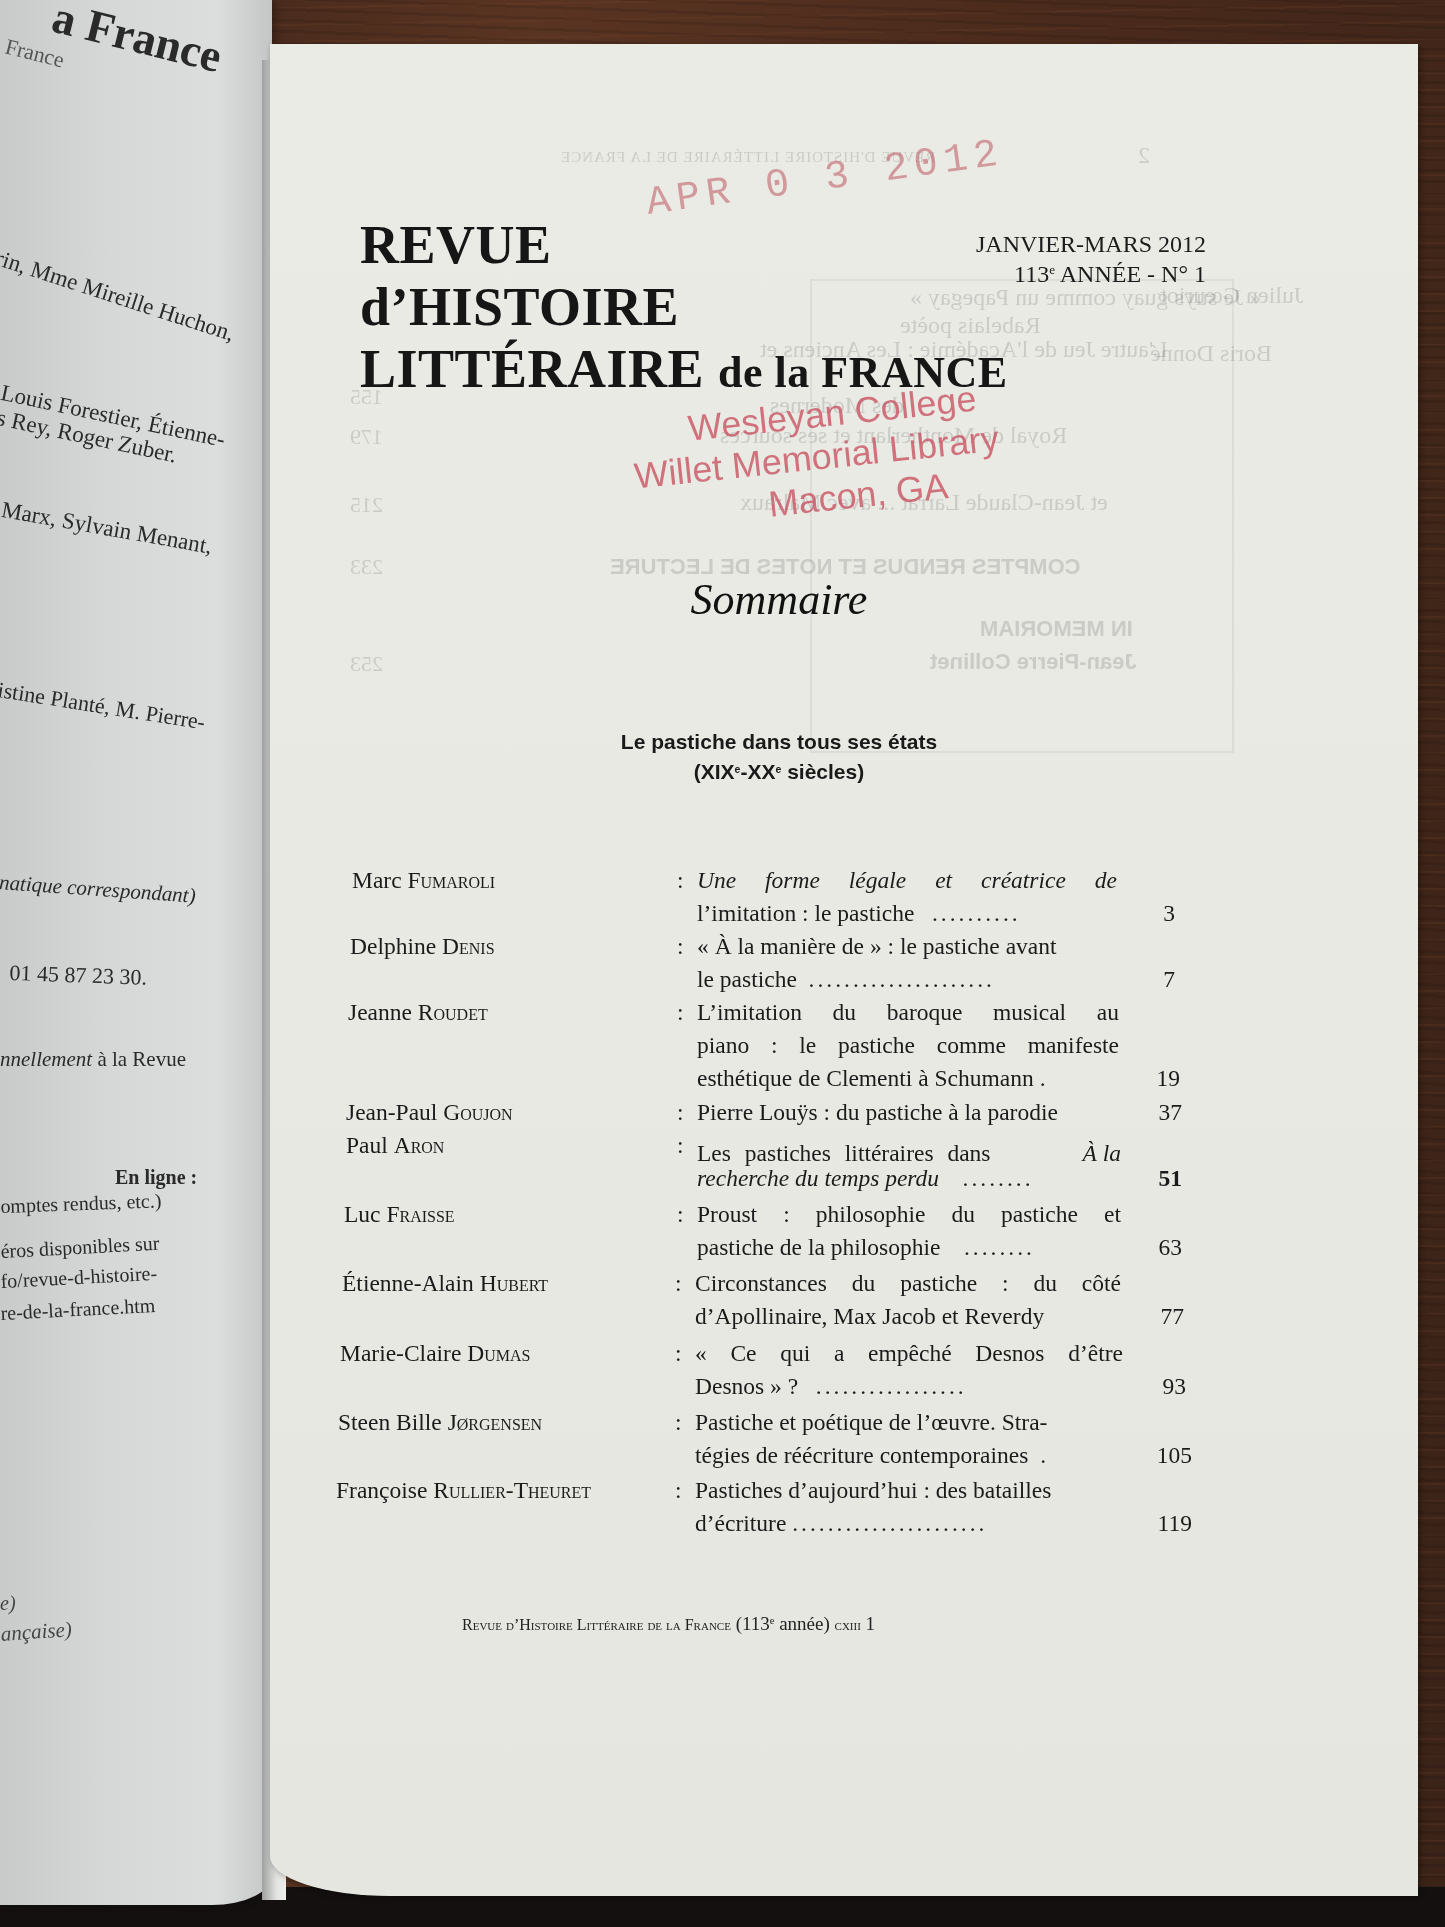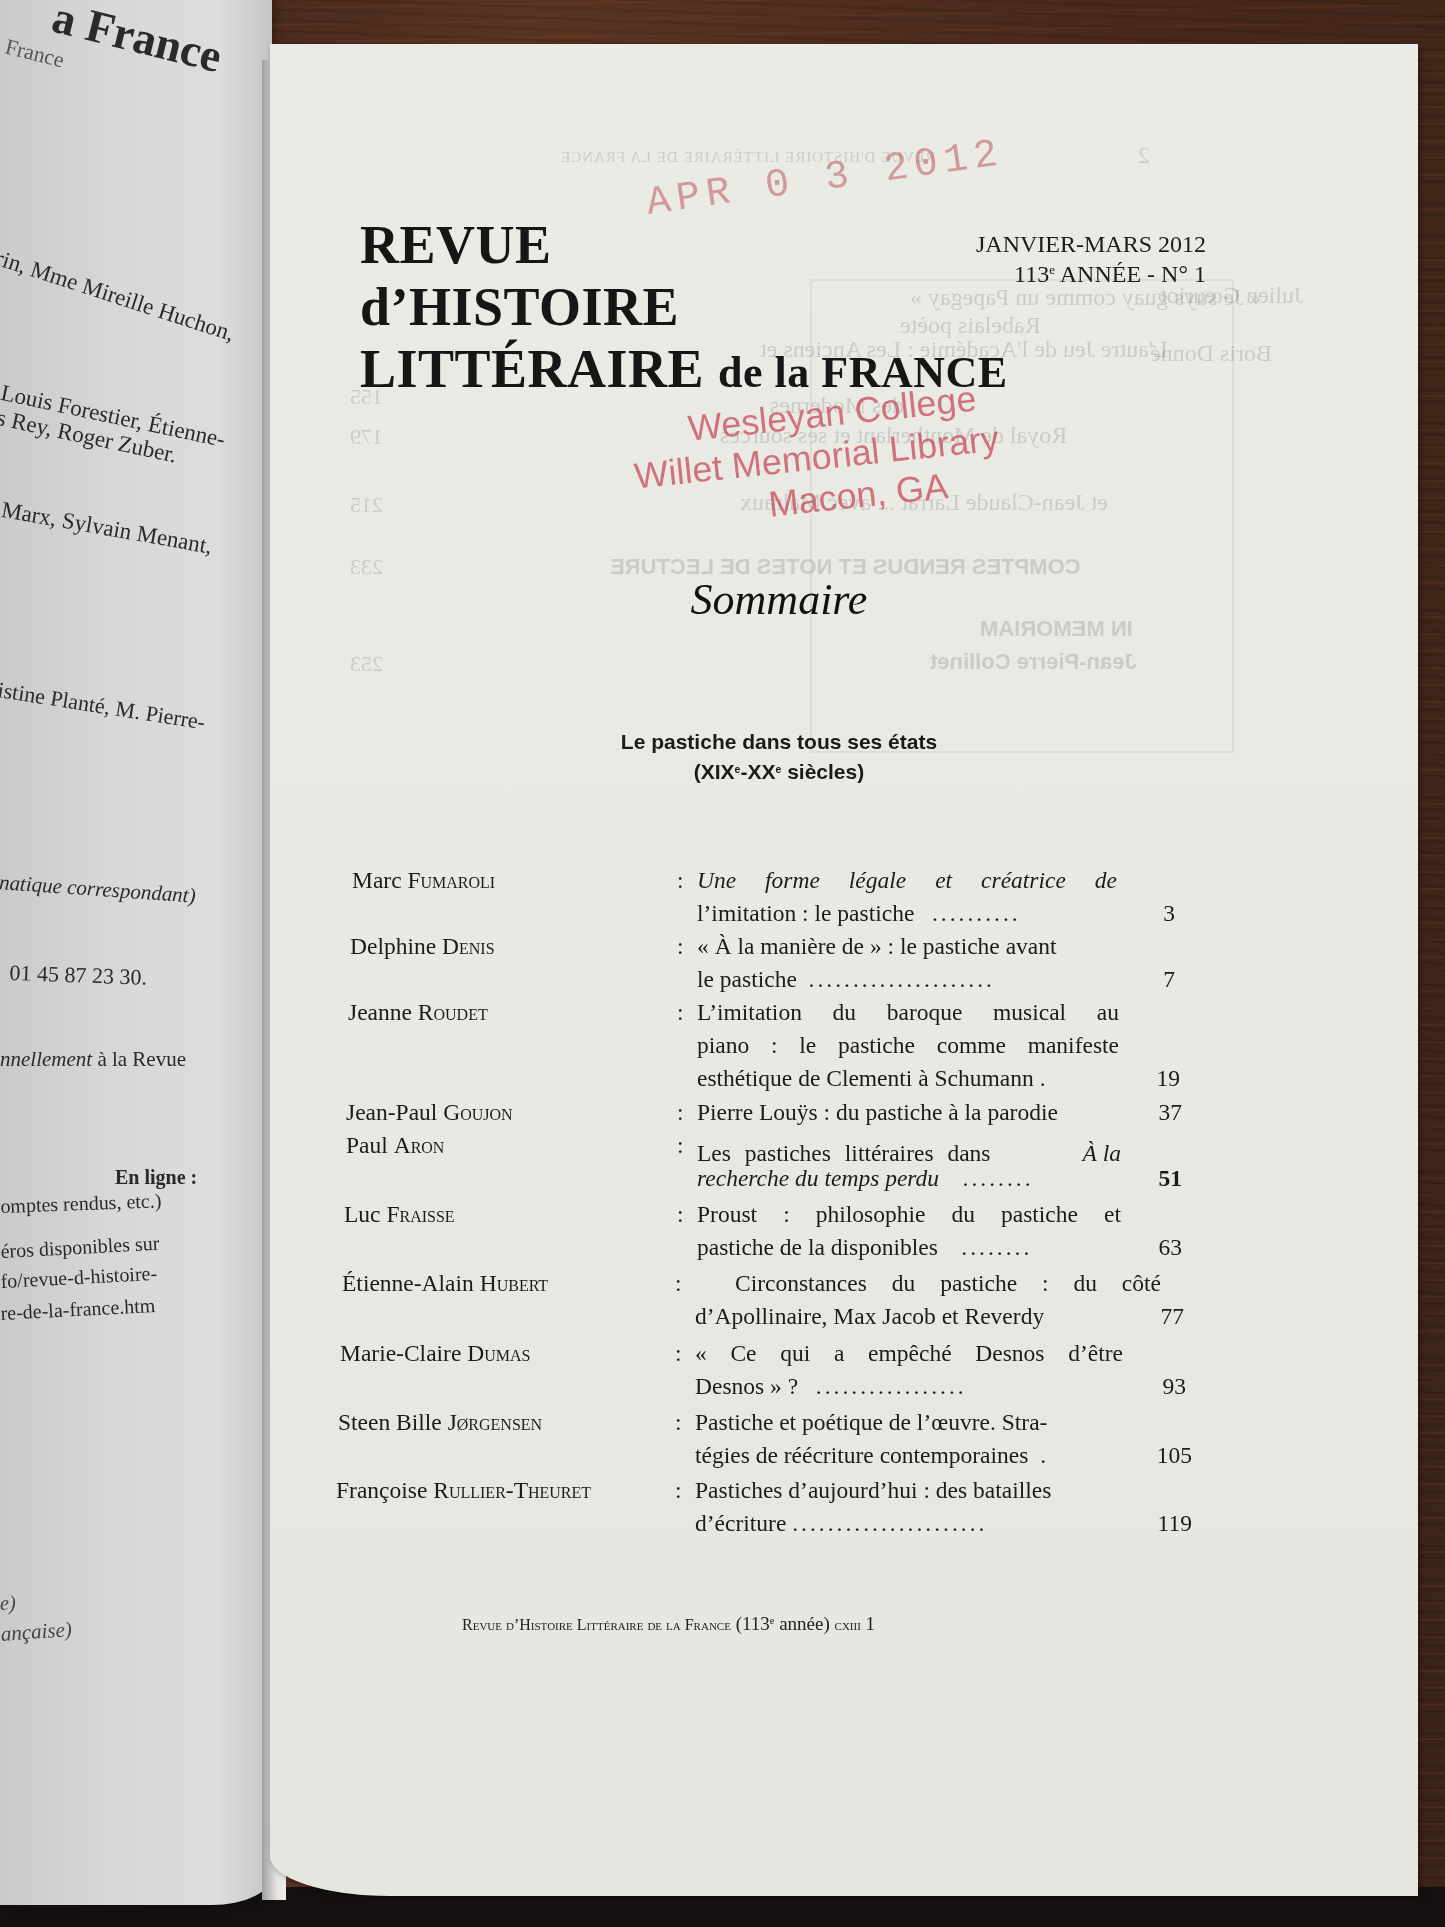--- a/index.html
+++ b/index.html
@@ -210,28 +210,28 @@
           <span class="it">À la</span>
         </span>
       <span class="tline" style="left:427px;top:33px;"><span class="it">recherche du temps perdu</span>&nbsp;&nbsp;&nbsp;&nbsp;<span class="dots">........</span></span>
       <span class="pnum" style="left:852px;top:33px;font-weight:bold;">51</span>
     </div>
 
     <div class="entry" style="top:374px;left:0;width:100%;">
       <span class="author" style="left:74px;top:0;"><span>Luc </span><span class="sc">Fraisse</span></span>
       <span class="colon" style="left:407px;top:0;">:</span>
       <span class="tline just" style="left:427px;top:0;width:424px;">Proust : philosophie du pastiche et</span>
-      <span class="tline" style="left:427px;top:33px;"><span>pastiche de la disponibles</span>&nbsp;&nbsp;&nbsp;&nbsp;<span class="dots">........</span></span>
+      <span class="tline" style="left:427px;top:33px;"><span>pastiche de la philosophie</span>&nbsp;&nbsp;&nbsp;&nbsp;<span class="dots">........</span></span>
       <span class="pnum" style="left:852px;top:33px;">63</span>
     </div>
 
     <div class="entry" style="top:443px;left:0;width:100%;">
       <span class="author" style="left:72px;top:0;"><span>Étienne-Alain </span><span class="sc">Hubert</span></span>
       <span class="colon" style="left:405px;top:0;">:</span>
-      <span class="tline just" style="left:425px;top:0;width:426px;margin-left:40px;">Circonstances du pastiche : du côté</span>
+      <span class="tline just" style="left:425px;top:0;width:426px;">Circonstances du pastiche : du côté</span>
       <span class="tline" style="left:425px;top:33px;">d’Apollinaire, Max Jacob et Reverdy</span>
       <span class="pnum" style="left:854px;top:33px;">77</span>
     </div>
 
     <div class="entry" style="top:513px;left:0;width:100%;">
       <span class="author" style="left:70px;top:0;"><span>Marie-Claire </span><span class="sc">Dumas</span></span>
       <span class="colon" style="left:405px;top:0;">:</span>
       <span class="tline just" style="left:425px;top:0;width:428px;">« Ce qui a empêché Desnos d’être</span>
       <span class="tline" style="left:425px;top:33px;"><span>Desnos » ?</span>&nbsp;&nbsp;&nbsp;<span class="dots">.................</span></span>
       <span class="pnum" style="left:856px;top:33px;">93</span>

